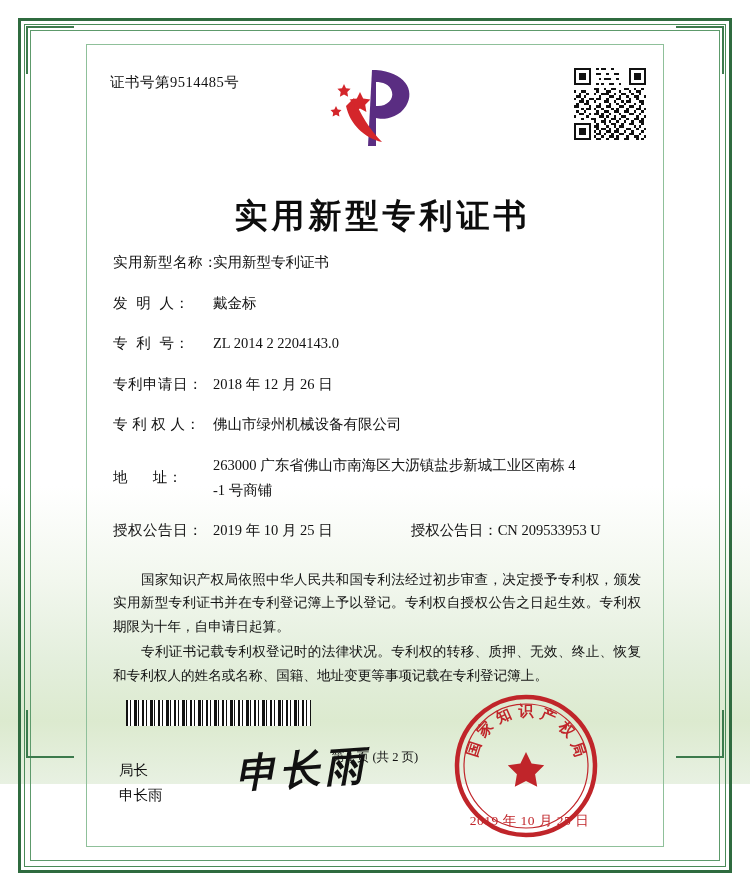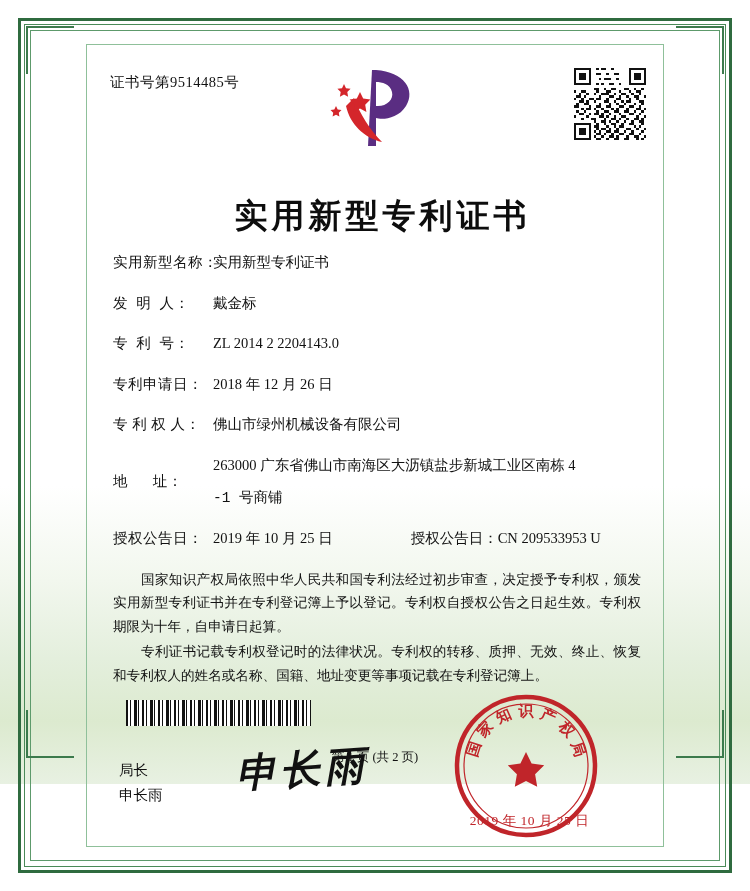--- a/index.html
+++ b/index.html
@@ -127,22 +127,21 @@
     width: 100px;
     flex: 0 0 100px;
     white-space: pre;
     letter-spacing: 0.5px;
   }
   .field-value {
     flex: 1;
   }
   .field-value .second-line {
     display: block;
-    margin-top: 12px;
-    font-family: Liberation Mono, monospace;
+    margin-top: 4px;
   }
   .inline-pair {
     display: flex;
     width: 100%;
   }
   .inline-pair .right-label {
     margin-left: 78px;
     white-space: pre;
   }
   .inline-pair .right-value {

